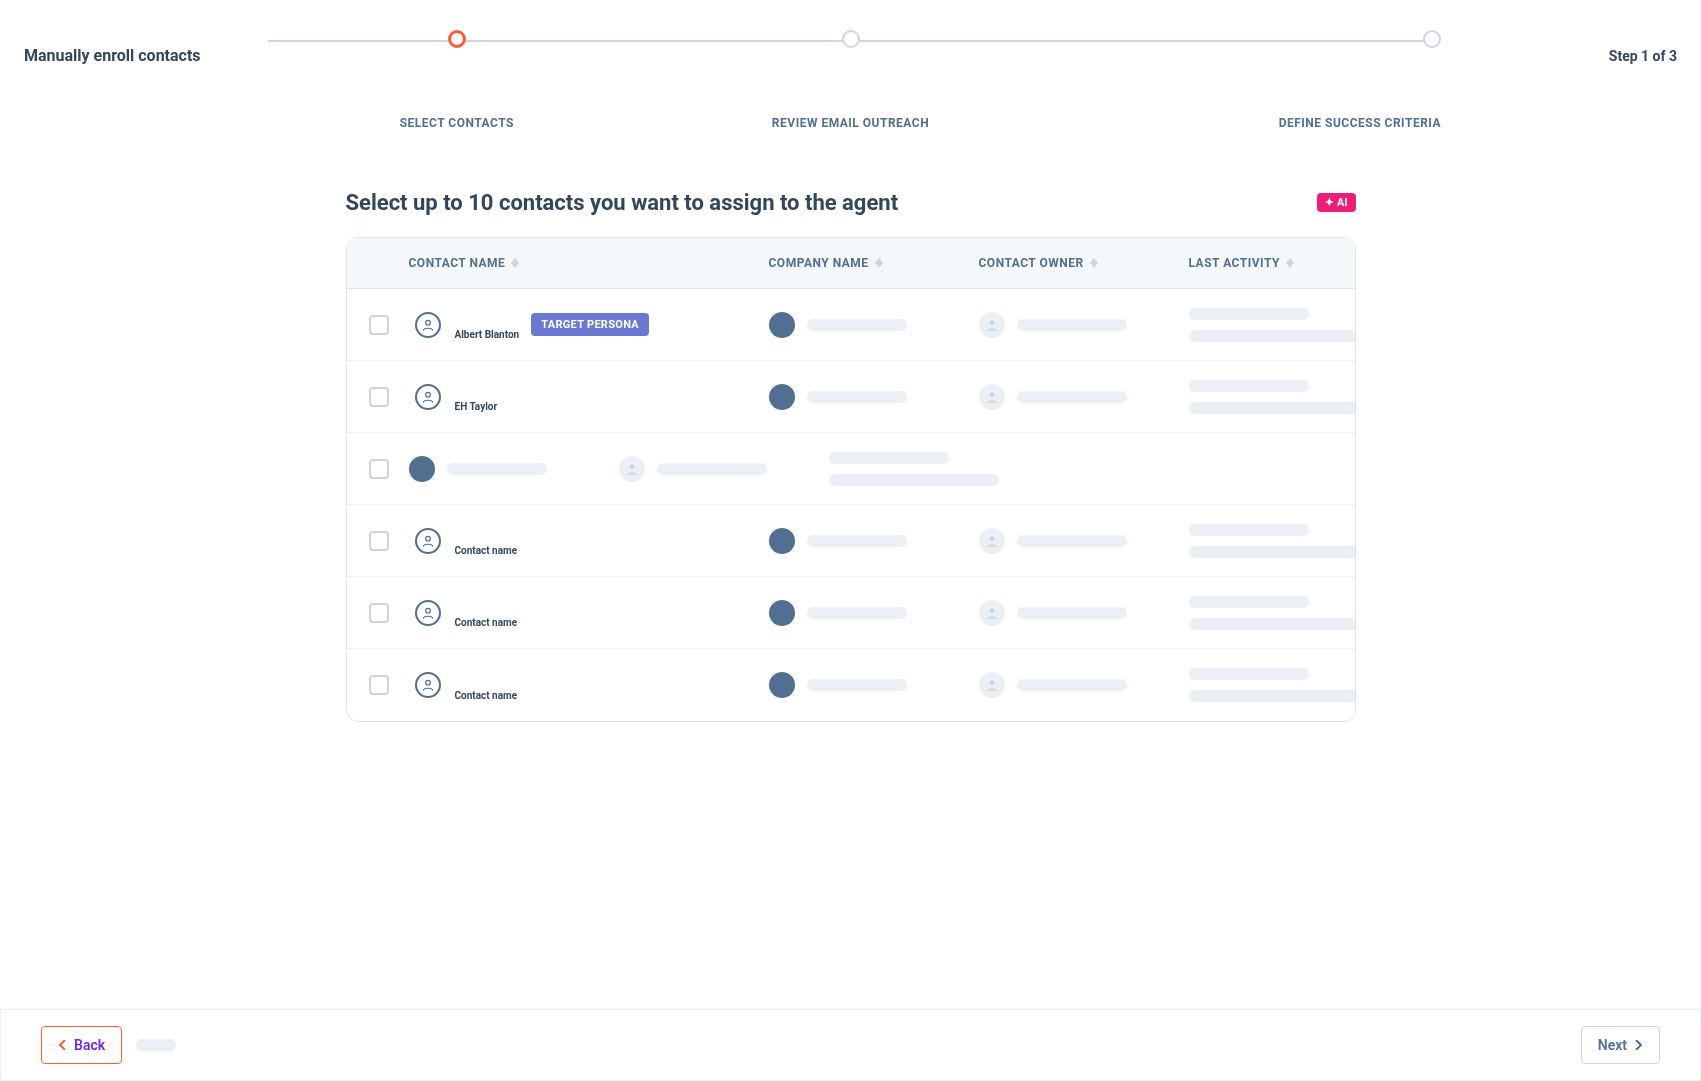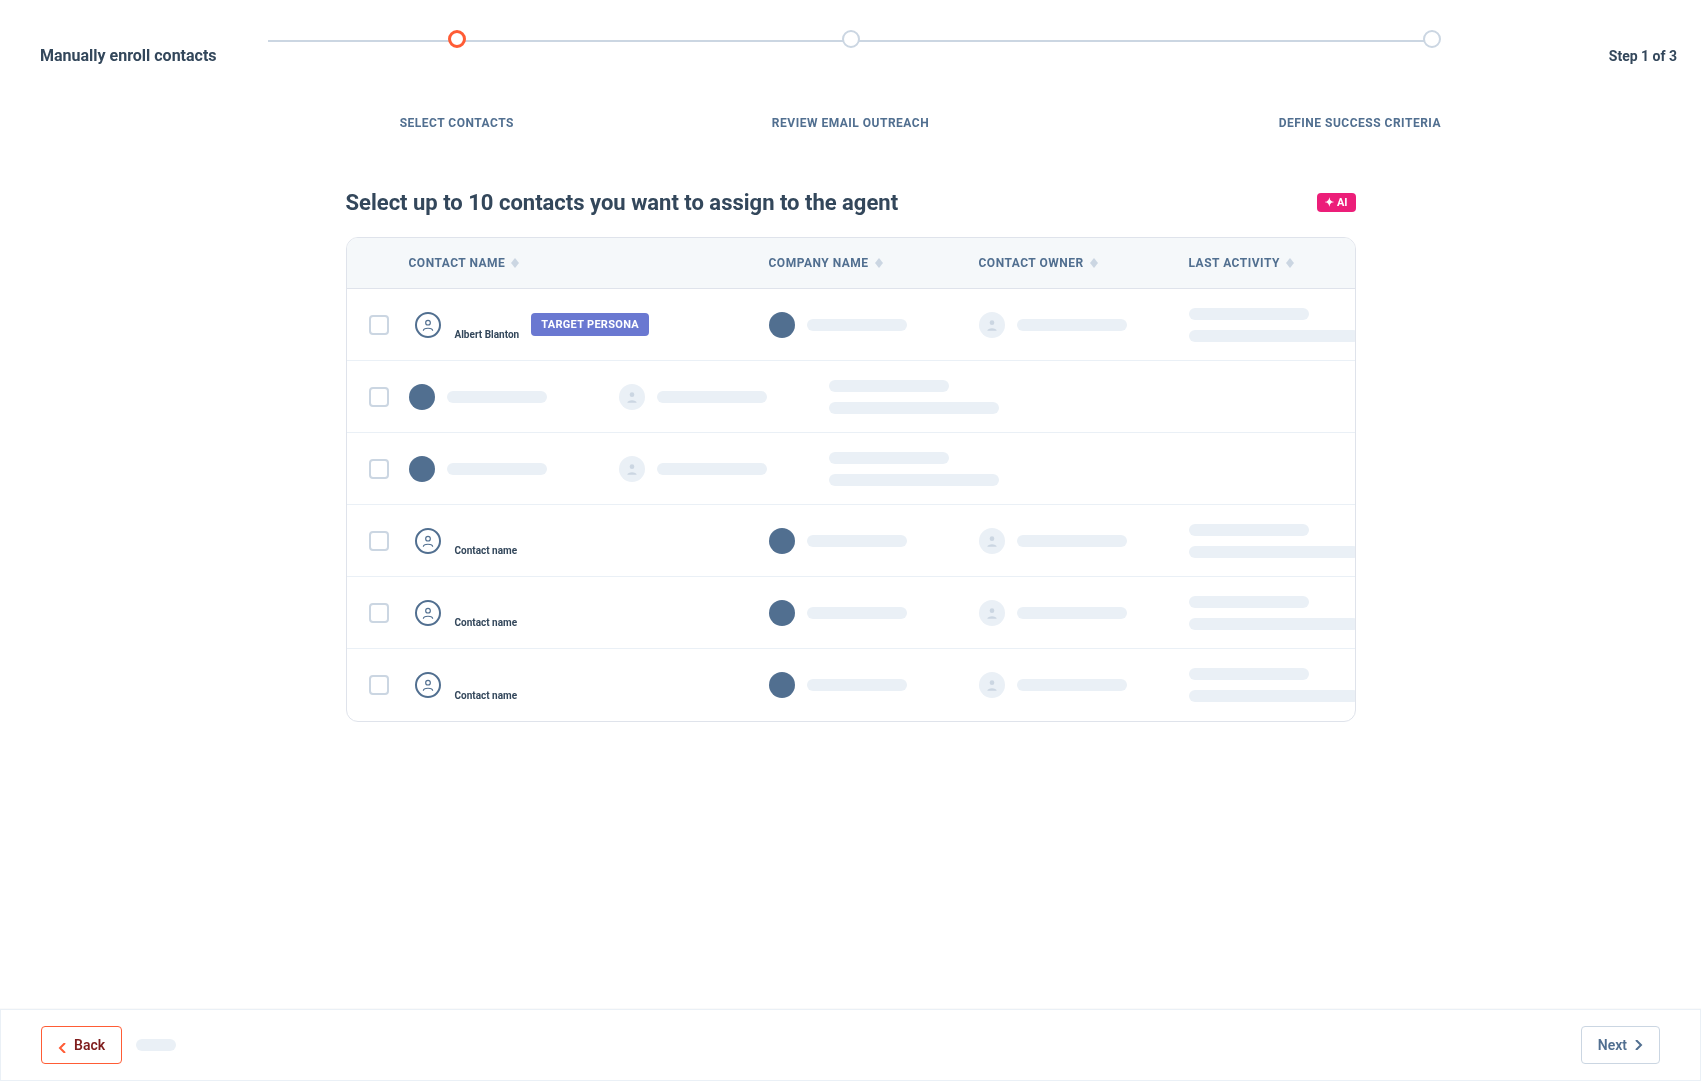--- a/index.html
+++ b/index.html
@@ -4,21 +4,21 @@
   <style>
     * { box-sizing: border-box; margin: 0; padding: 0; font-family: -apple-system, BlinkMacSystemFont, "Segoe UI", Roboto, Helvetica, Arial, sans-serif; }
     body { background: #fff; color: #33475b; }
 
     .topbar {
       display: flex; align-items: flex-start; padding: 30px 40px 10px 40px;
       position: relative;
     }
     .topbar-title {
       font-size: 16px; font-weight: 700; color: #33475b; line-height: 1.2;
-      position: absolute; left: 40px; top: 46px;
+      position: absolute; left: 24px; top: 46px;
     }
     .stepper {
       flex: 1; display: flex; justify-content: center; position: relative;
       margin: 0 220px;
     }
     .stepper-track {
       position: absolute; top: 10px; left: 8px; right: 8px; height: 2px; background: #cbd6e2; z-index: 0;
     }
     .step {
       flex: 1; display: flex; flex-direction: column; align-items: center; position: relative; z-index: 1; gap: 48px;
@@ -120,21 +120,21 @@
       position: fixed; left: 0; right: 0; bottom: 0;
       display: flex; justify-content: space-between; align-items: center;
       padding: 16px 40px; border: 1px solid #eaf0f6; background: #fff;
       box-shadow: 0 -1px 0 rgba(0,0,0,0.02);
     }
     .footer-left { display: flex; align-items: center; gap: 14px; }
     .btn {
       font-size: 14px; font-weight: 600; padding: 10px 16px; border-radius: 4px;
       display: inline-flex; align-items: center; gap: 6px; cursor: pointer; background: #fff;
     }
-    .btn-back { border: 1px solid #ff5c35; color: #7f1d1d; align-items: flex-end; }
+    .btn-back { border: 1px solid #ff5c35; color: #6d28d9; }
     .btn-next { border: 1px solid #cbd6e2; color: #516f90; }
     .footer-skel {
       width: 40px; height: 12px; background: #eaf0f6; border-radius: 6px;
     }
     .btn svg { width: 10px; height: 10px; }
   </style>
 </head>
 <body>
 
 <div class="topbar">
@@ -249,20 +249,29 @@
             <span class="skeleton-bar skel-w2"></span>
           </div>
           <div class="col-activity activity-cell">
             <span class="skeleton-bar skel-a1"></span>
             <span class="skeleton-bar skel-a2"></span>
           </div>
         </div>
         <div class="table-row">
           <div class="col-check">
             <div class="checkbox"></div>
+          </div>
+          <div class="col-name name-cell">
+            <span class="avatar-circle">
+              <svg viewBox="0 0 24 24">
+                <circle cx="12" cy="8" r="4" stroke-width="2"></circle>
+                <path d="M4 22 C4 16 20 16 20 22" stroke-width="2"></path>
+              </svg>
+            </span>
+            <span class="contact-name">EH Taylor</span>
           </div>
           <div class="col-company company-cell">
             <span class="dot-avatar"></span>
             <span class="skeleton-bar skel-w1"></span>
           </div>
           <div class="col-owner owner-cell">
             <span class="owner-avatar">
               <svg viewBox="0 0 24 24">
                 <circle cx="12" cy="8" r="4"></circle>
                 <path d="M4 22 C4 16 20 16 20 22 Z"></path>

